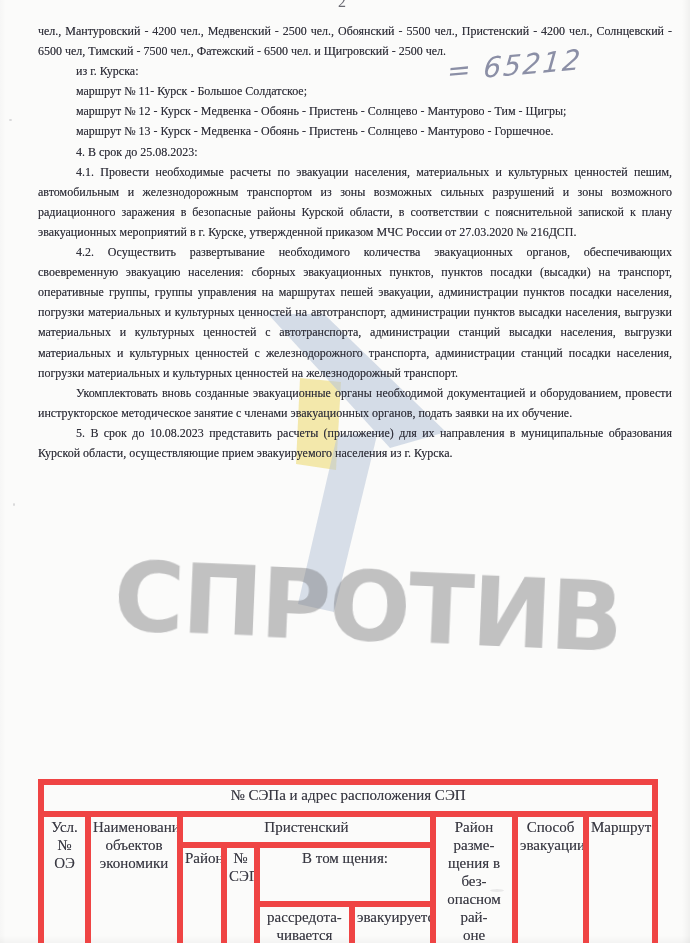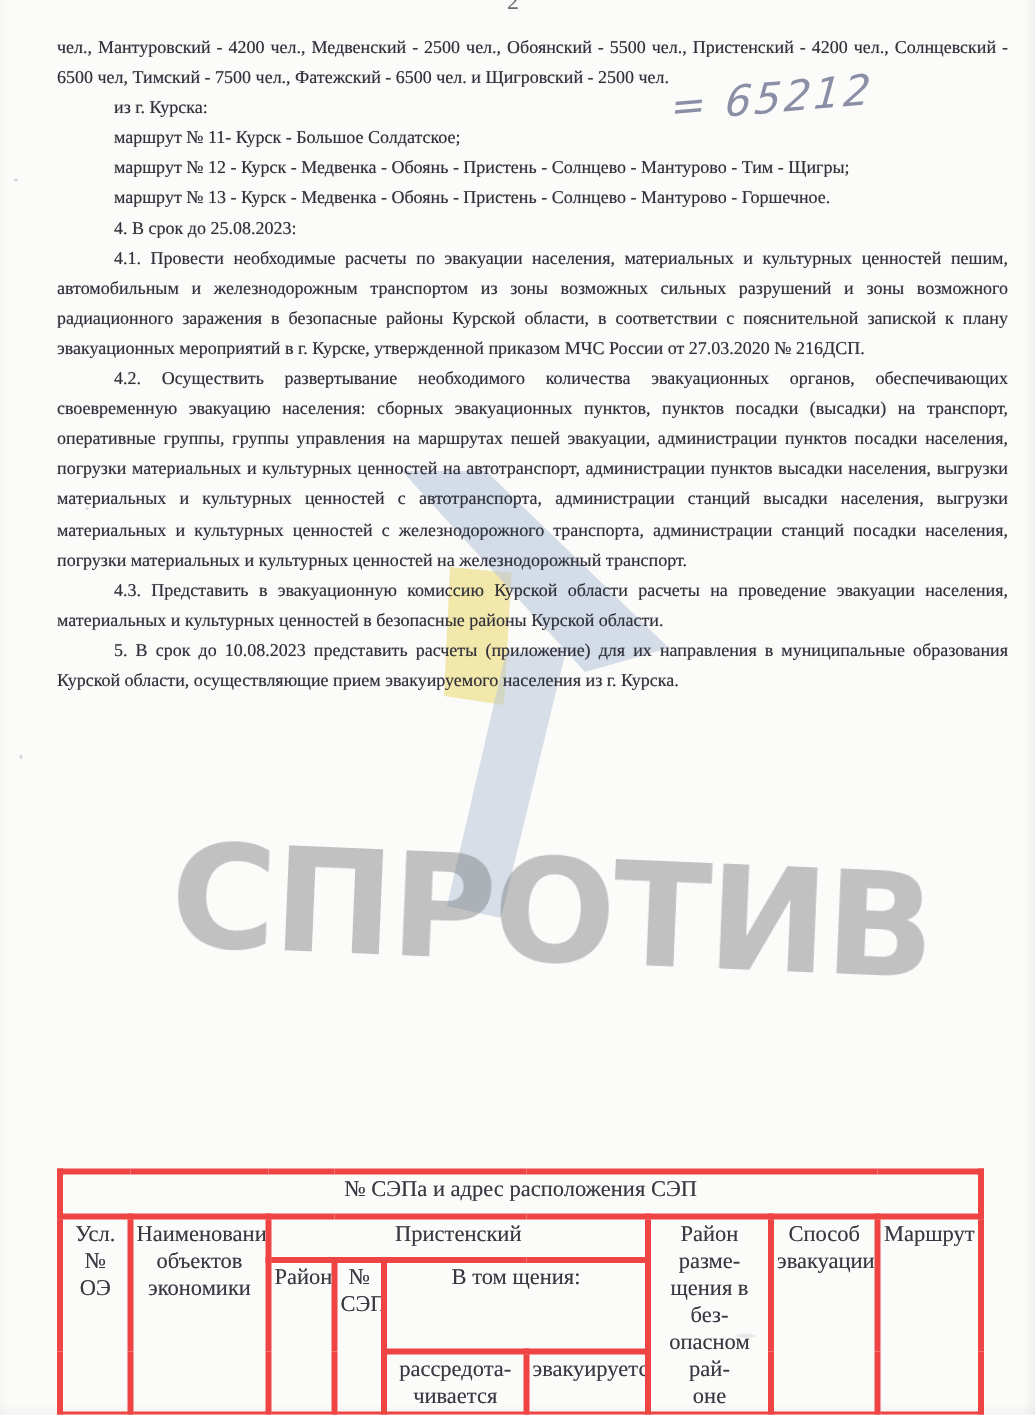--- a/index.html
+++ b/index.html
@@ -53,21 +53,21 @@
   }
 
   
   table.sep{
     position:absolute;left:38px;top:779px;
     width:614px;border-collapse:collapse;table-layout:fixed;
     font-size:15px;line-height:18px;color:#383842;
     text-shadow:0 0 0.4px rgba(56,56,66,0.5);
   }
   table.sep td{
-    border:4px solid #ef4444;
+    border:6px solid #ef4444;
     text-align:center;vertical-align:top;
     padding:1px 2px;overflow:hidden;
   }
   td.t-title{height:24px;vertical-align:middle;padding:0;}
   td.pre{white-space:pre-line;}
   tr.hr1 td{height:23px;}
   tr.hr2 td{height:22px;}
   tr.hr3 td{height:34px;margin-left:35px;}
   tr.empty-a td{height:21px;}
 
@@ -91,21 +91,21 @@
 
   <div class="doc">
       <p class="">чел., Мантуровский - 4200 чел., Медвенский - 2500 чел., Обоянский - 5500 чел., Пристенский - 4200 чел., Солнцевский - 6500 чел, Тимский - 7500 чел., Фатежский - 6500 чел. и Щигровский - 2500 чел.</p>
       <p class="indent">из г. Курска:</p>
       <p class="indent">маршрут № 11- Курск - Большое Солдатское;</p>
       <p class="indent">маршрут № 12 - Курск - Медвенка - Обоянь - Пристень - Солнцево - Мантурово - Тим - Щигры;</p>
       <p class="indent">маршрут № 13 - Курск - Медвенка - Обоянь - Пристень - Солнцево - Мантурово - Горшечное.</p>
       <p class="indent">4. В срок  до 25.08.2023:</p>
       <p class="indent">4.1. Провести необходимые расчеты по эвакуации населения, материальных и культурных ценностей пешим, автомобильным и железнодорожным транспортом из зоны возможных сильных разрушений и зоны возможного радиационного заражения в безопасные районы Курской области, в соответствии с пояснительной запиской к плану эвакуационных мероприятий в г. Курске, утвержденной приказом МЧС России от 27.03.2020 № 216ДСП.</p>
       <p class="indent">4.2. Осуществить развертывание необходимого количества эвакуационных органов, обеспечивающих своевременную эвакуацию населения: сборных эвакуационных пунктов, пунктов посадки (высадки) на транспорт, оперативные группы, группы управления на маршрутах пешей эвакуации, администрации пунктов посадки населения,  погрузки материальных и культурных ценностей на автотранспорт, администрации пунктов высадки населения, выгрузки материальных и культурных ценностей с автотранспорта, администрации станций высадки населения, выгрузки материальных и культурных ценностей с железнодорожного транспорта, администрации станций посадки населения, погрузки материальных и культурных ценностей на железнодорожный транспорт.</p>
-      <p class="indent">4.3. Представить в эвакуационную комиссию Курской области расчеты на проведение эвакуации населения, материальных и культурных ценностей в  безопасные районы Курской области.</p>
+      <p class="indent">Укомплектовать вновь созданные эвакуационные органы необходимой документацией и оборудованием, провести инструкторское методическое занятие с членами эвакуационных органов, подать заявки  на их обучение.</p>
       <p class="indent">5. В срок до 10.08.2023 представить расчеты (приложение) для их направления в муниципальные образования Курской области, осуществляющие прием  эвакуируемого населения из г. Курска.</p>
     </div>
 
   <span class="handnote">= 65212</span>
 
   <table class="sep">
     <colgroup>
       <col style="width:47px">
         <col style="width:92px">
         <col style="width:44px">

